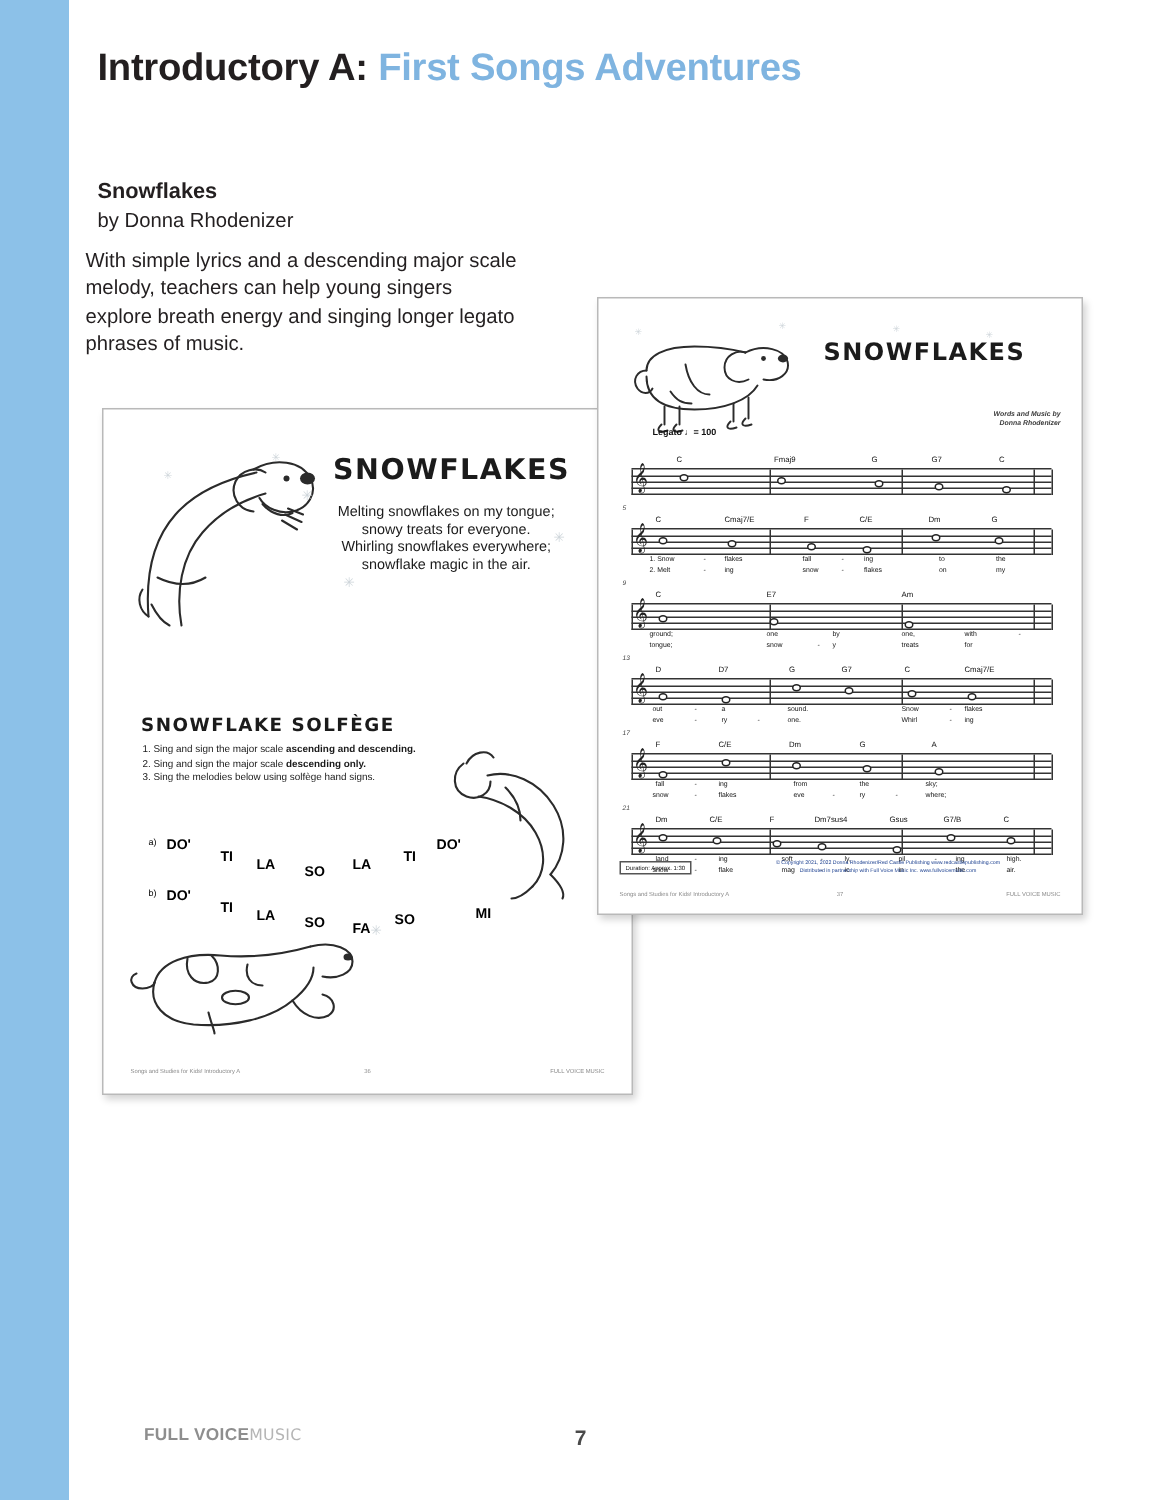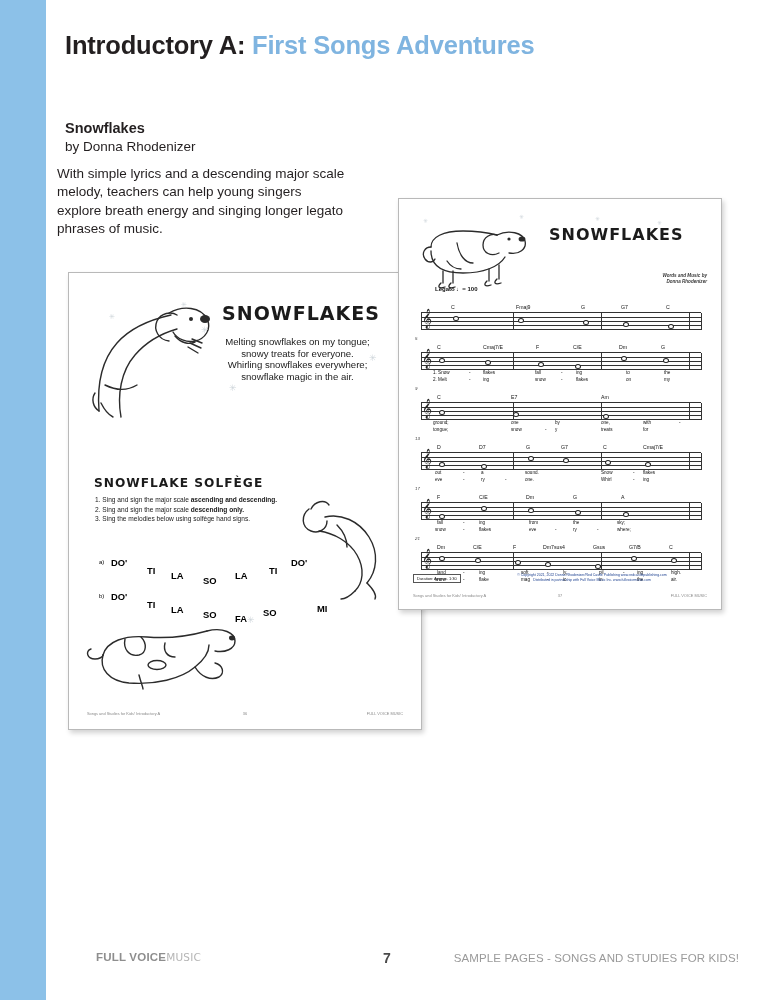--- a/index.html
+++ b/index.html
@@ -496,14 +496,13 @@
     <span class="ctr">37</span>
     <span class="rt">FULL VOICE MUSIC</span>
   </div>
 </div>
 
 <div class="footer">
   <div class="brand">
     <span>FULL VOICE</span><span class="mus">MUSIC</span>
   </div>
   <div class="folio">7</div>
-  <div class="sample">SAMPLE PAGES - SONGS AND STUDIES FOR KIDS!</div>
 </div>
 
 </body></html>

